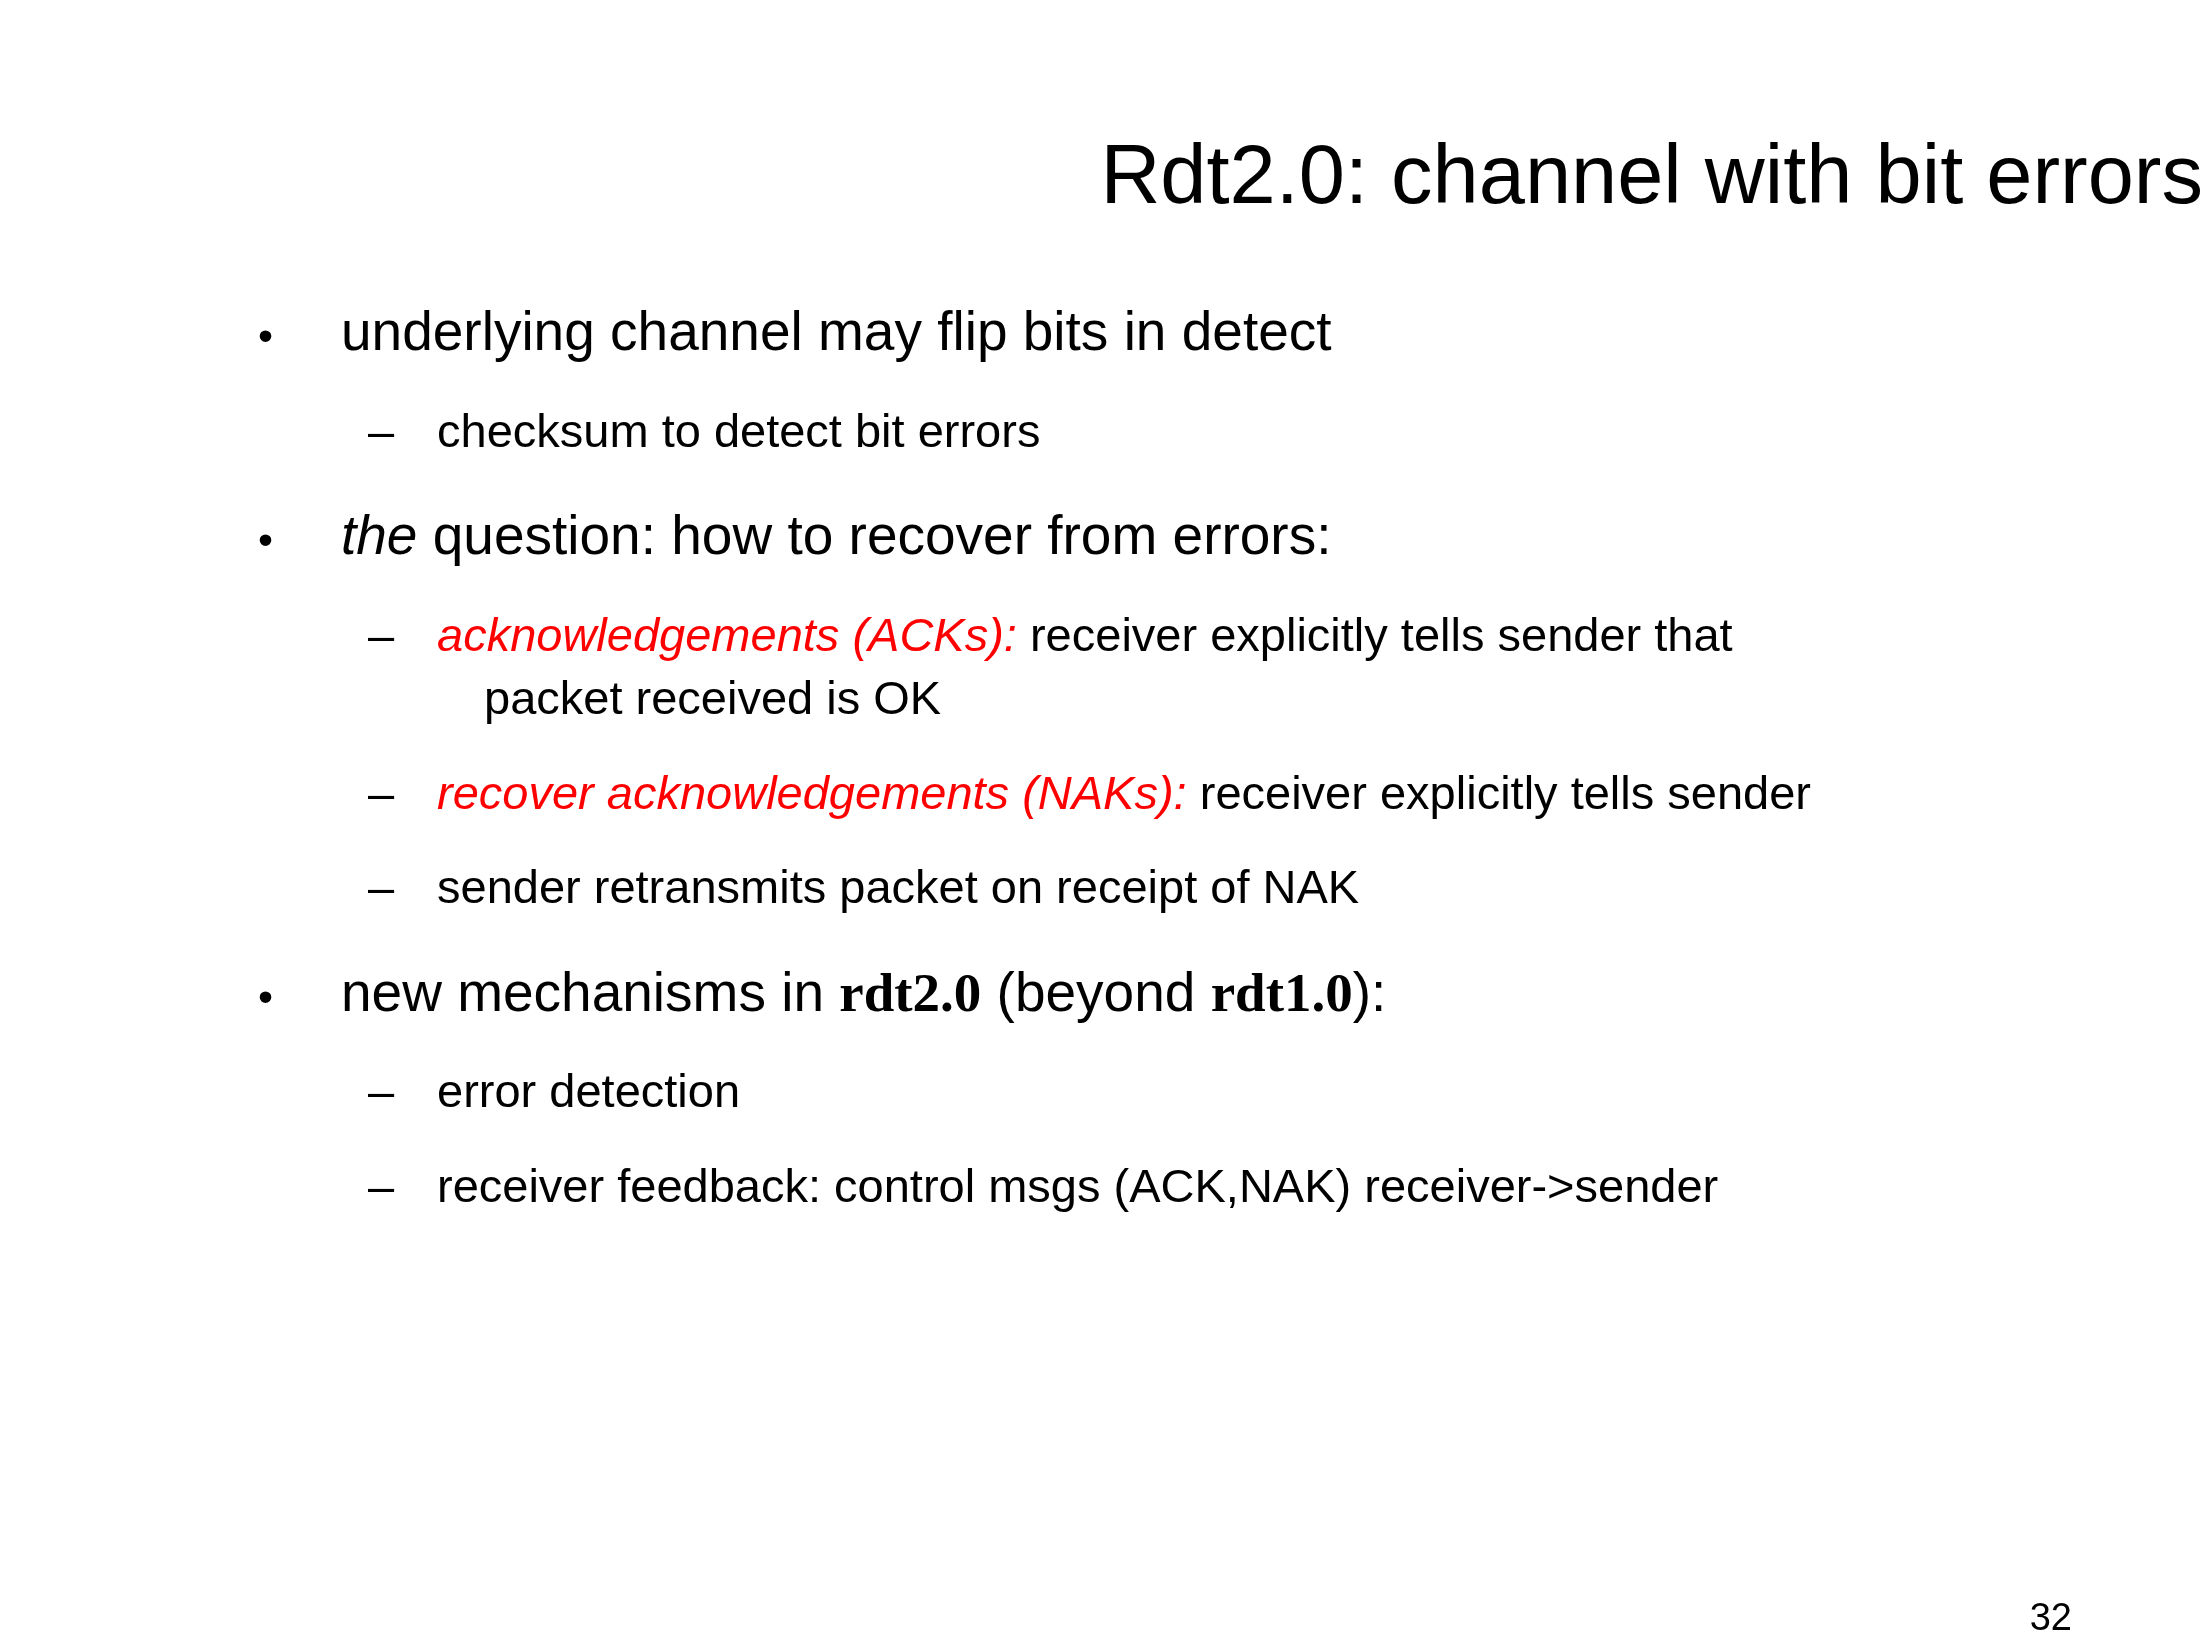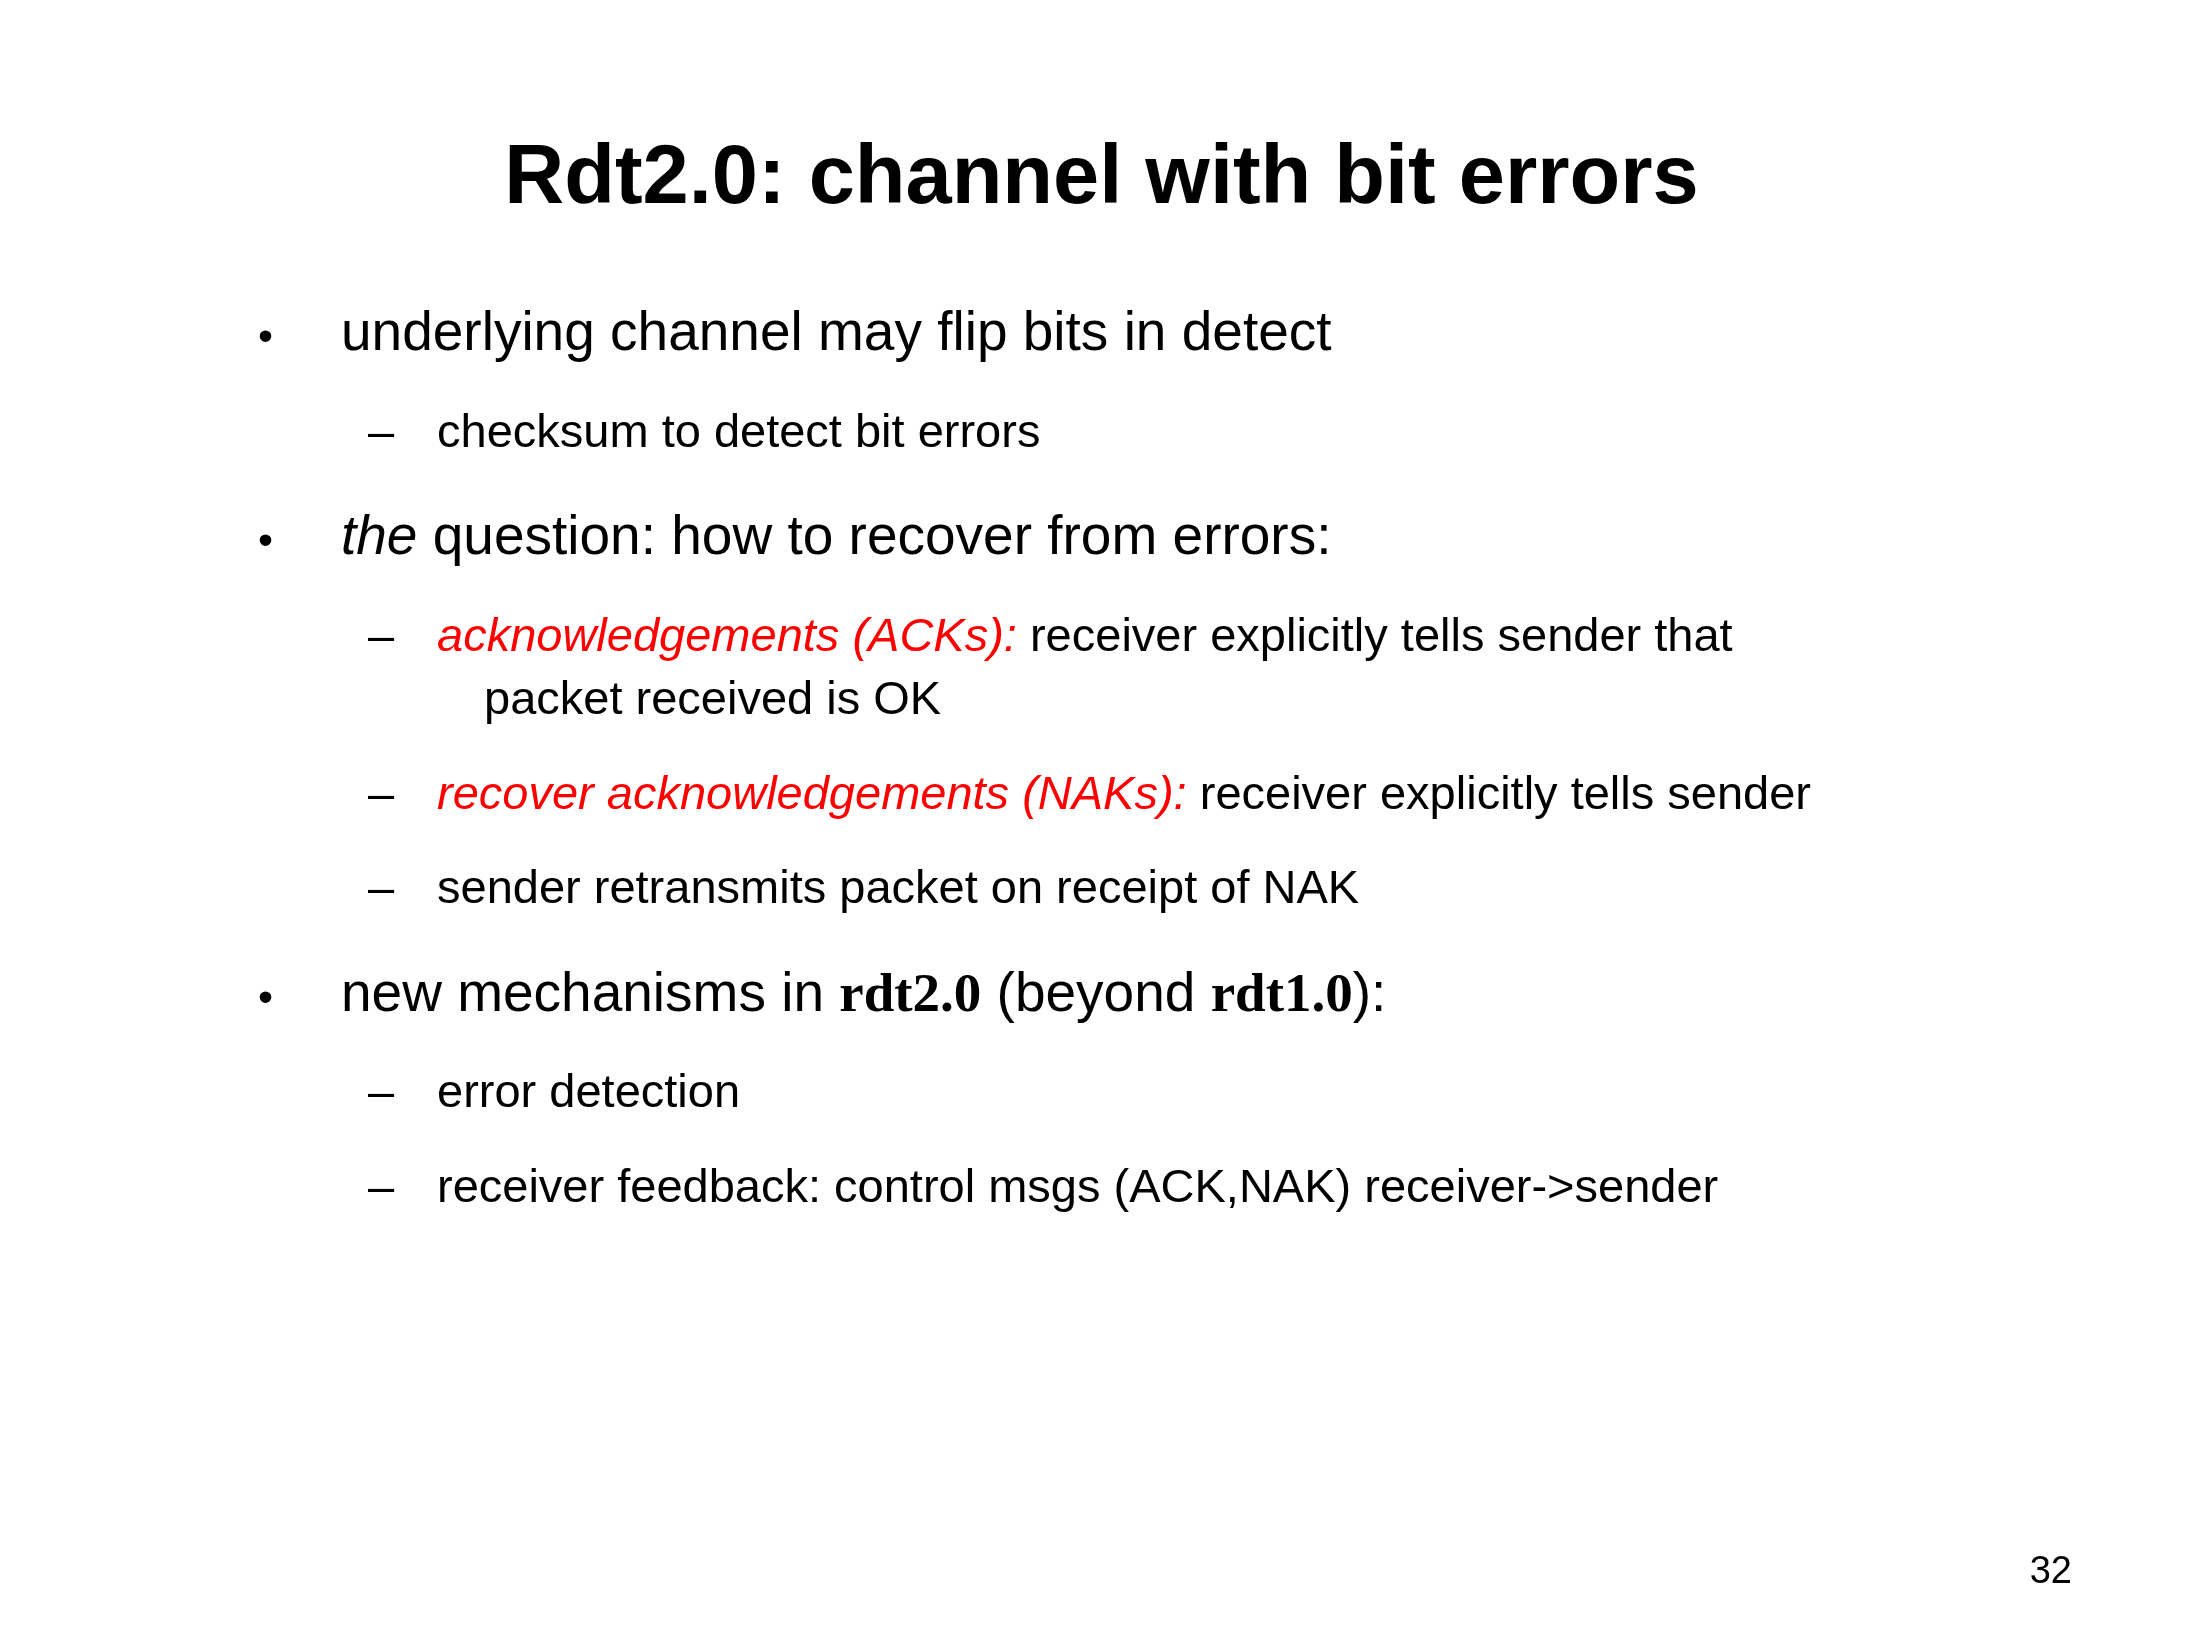--- a/index.html
+++ b/index.html
@@ -6,39 +6,39 @@
   .slide{
     position:relative;
     width:2203px;height:1652px;
     background:#ffffff;
     color:#000000;
     font-family:"Liberation Sans",sans-serif;
     overflow:hidden;
   }
   .title{
     padding-top:127px;
-    text-align:center;
+    text-align:right;
     font-size:83px;
     line-height:1.15;
-    font-weight:700;
+    font-weight:400;
   }
   .content{margin:74px 60px 0 258px;}
   .l1{display:flex;font-size:55px;line-height:1.3;margin-top:38px;}
   .l1 .mk{flex:none;width:83px;}
   .l1 .mk span{font-size:0.78em;}
   .l2{display:flex;font-size:47px;line-height:1.35;margin-top:31px;margin-left:110px;}
   .l2 .mk{flex:none;width:69px;}
   .tx{flex:1 1 auto;}
   .it{font-style:italic;text-align:right;}
   .red{color:var(--accent-red,#ff0000);font-style:italic;}
   .mono{font-family:Liberation Serif, serif;font-weight:bold;}
   .line2{display:block;margin-left:47px;}
   .pagenum{
     position:absolute;
-    top:1549px;right:131px;
+    top:1596px;right:131px;
     font-size:38px;
   }
 </style>
 </head>
 <body>
 
 <div class="slide">
 
   <div class="title">Rdt2.0: channel with bit errors</div>
 

